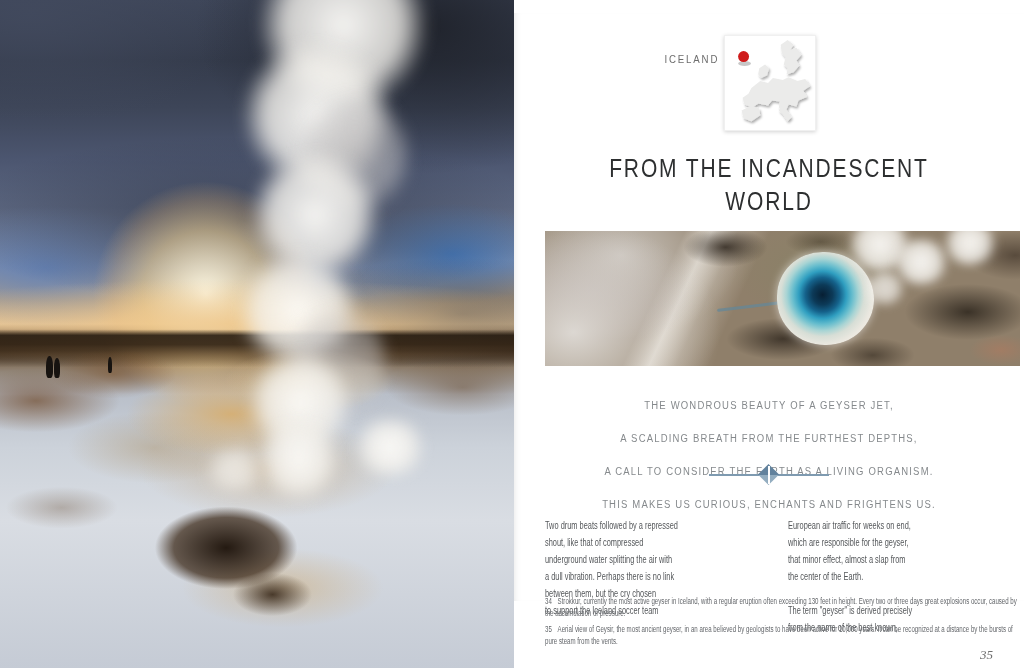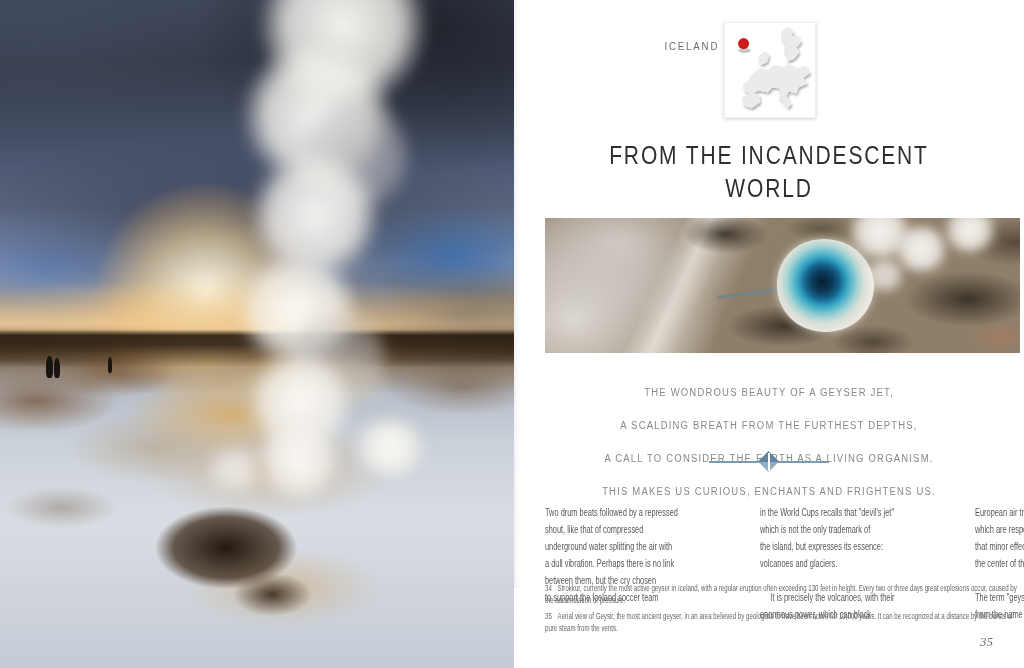--- a/index.html
+++ b/index.html
@@ -38,21 +38,21 @@
       radial-gradient(ellipse 80px 30px at 12% 76%, rgba(90,60,32,.3), transparent 70%);}
   .dark-hole{background:
       radial-gradient(ellipse 95px 55px at 44% 82%, rgba(26,15,6,.95), rgba(52,32,14,.7) 55%, transparent 75%),
       radial-gradient(ellipse 55px 30px at 53% 89%, rgba(40,24,10,.8), transparent 72%);}
   .blob{position:absolute;border-radius:50%;filter:blur(7px);
         background:radial-gradient(circle, rgba(252,251,248,.96) 0%, rgba(243,241,236,.8) 48%, transparent 72%);}
   .blob.shade{background:radial-gradient(circle, rgba(188,186,186,.75) 0%, rgba(200,198,198,.5) 48%, transparent 72%);}
   .person{position:absolute;background:#171310;border-radius:45% 45% 30% 30%;filter:blur(.4px);}
 
   
-  #right-page{left:514px;top:0;width:510px;height:588px;background:#fff;
+  #right-page{left:514px;top:13px;width:510px;height:588px;background:#fff;
               box-shadow:inset 6px 0 10px -8px rgba(0,0,0,.18);}
   .region-label{left:150px;top:40px;width:60px;font-size:10.5px;letter-spacing:2px;
                 color:#6c6c6c;text-align:right;transform:scaleX(.92);transform-origin:0 0;}
   .map-box{left:210px;top:22px;width:92px;height:96px;background:#fff;
            box-shadow:0 1px 4px rgba(0,0,0,.18);border:1px solid #f0f0f0;box-sizing:border-box;}
   .map-box svg{width:100%;height:100%;display:block;}
 
   .title{left:0;top:139px;width:510px;text-align:center;color:#2d2f30;
          font-size:25px;line-height:33px;font-weight:300;letter-spacing:2.2px;
          transform:scaleX(.84);transform-origin:50% 0;}
@@ -204,30 +204,20 @@
           <p>Two drum beats followed by a repressed
 shout, like that of compressed
 underground water splitting the air with
 a dull vibration. Perhaps there is no link
 between them, but the cry chosen
 to support the Iceland soccer team</p>
         </div>
       </div>
       <div class="col">
         <div class="inner">
-          <p>in the World Cups recalls that "devil's jet"
-which is not the only trademark of
-the island, but expresses its essence:
-volcanoes and glaciers.</p>
-          <p class="indent">It is precisely the volcanoes, with their
-enormous power, which can block</p>
-        </div>
-      </div>
-      <div class="col">
-        <div class="inner">
           <p>European air traffic for weeks on end,
 which are responsible for the geyser,
 that minor effect, almost a slap from
 the center of the Earth.</p>
           <p>The term "geyser" is derived precisely
 from the name of the best known,</p>
         </div>
       </div>
     </div>
 

